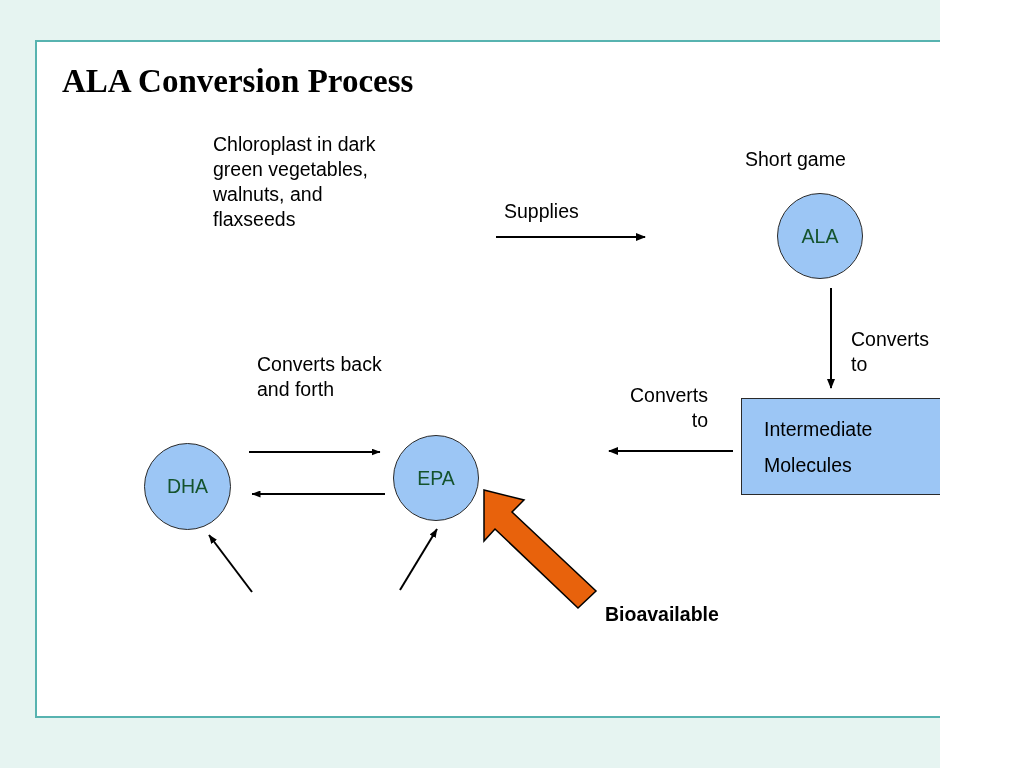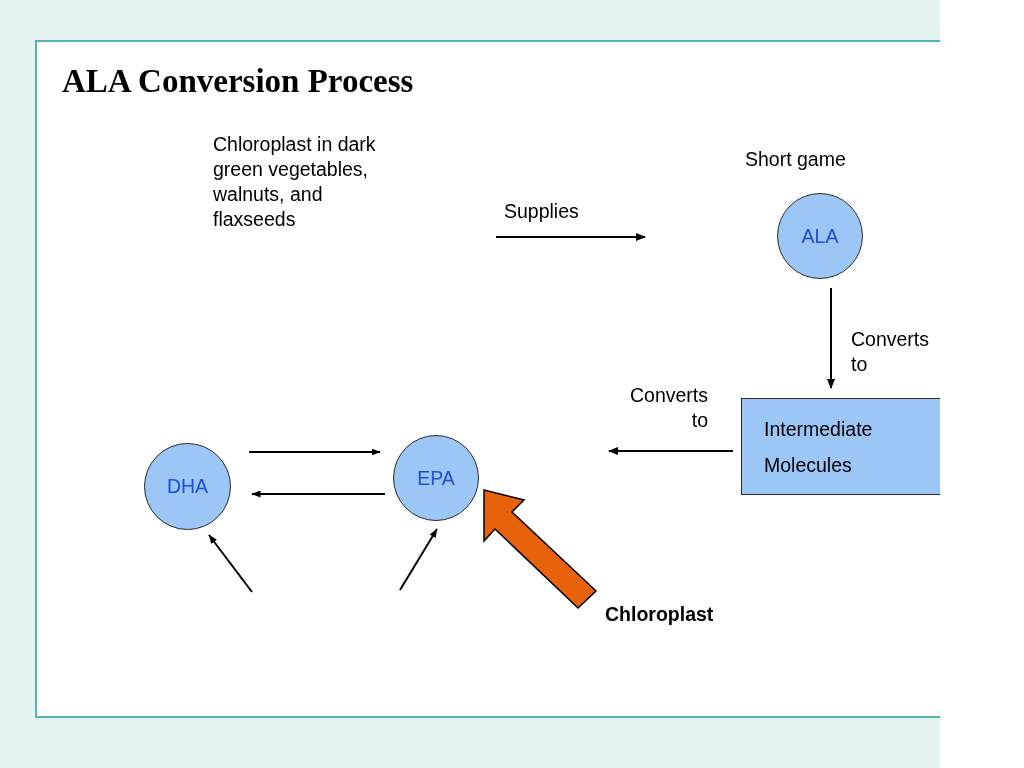--- a/index.html
+++ b/index.html
@@ -46,21 +46,21 @@
   .node-circle {
     position: absolute;
     background: #9cc6f5;
     border: 1px solid #2a2a2a;
     border-radius: 50%;
     display: flex;
     align-items: center;
     justify-content: center;
     font-family: "Liberation Sans", sans-serif;
     font-size: 19.5px;
-    color: #1d4ed8;
+    color: #14532d;
   }
   .node-rect {
     position: absolute;
     background: #9cc6f5;
     border: 1px solid #2a2a2a;
     box-sizing: border-box;
     display: flex;
     align-items: center;
     font-family: "Liberation Sans", sans-serif;
     font-size: 19.5px;
@@ -97,22 +97,24 @@
 
   <div class="txt" style="left:504px; top:199px;text-align:right;">Supplies</div>
 
   <div class="txt" style="left:745px; top:147px;">Short game</div>
 
   <div class="txt" style="left:851px; top:327px;">Converts to</div>
 
   <div class="txt" style="left:608px; top:383px; width:100px; text-align:right;">Converts
 to</div>
 
+  <div class="txt" style="left:257px; top:352px; width:220px;">Converts back
+and forth</div>
 
-  <div class="txt bold-label" style="left:605px; top:602px;">Chloroplast</div>
+  <div class="txt bold-label" style="left:605px; top:602px;">Bioavailable</div>
 
 
   <div class="node-circle" style="left:777px; top:193px; width:84px; height:84px;">ALA</div>
 
   <div class="node-rect" style="left:741px; top:398px; width:225px; height:97px;">Intermediate
 Molecules</div>
 
   <div class="node-circle" style="left:393px; top:435px; width:84px; height:84px;">EPA</div>
 
   <div class="node-circle" style="left:144px; top:443px; width:85px; height:85px;">DHA</div>

